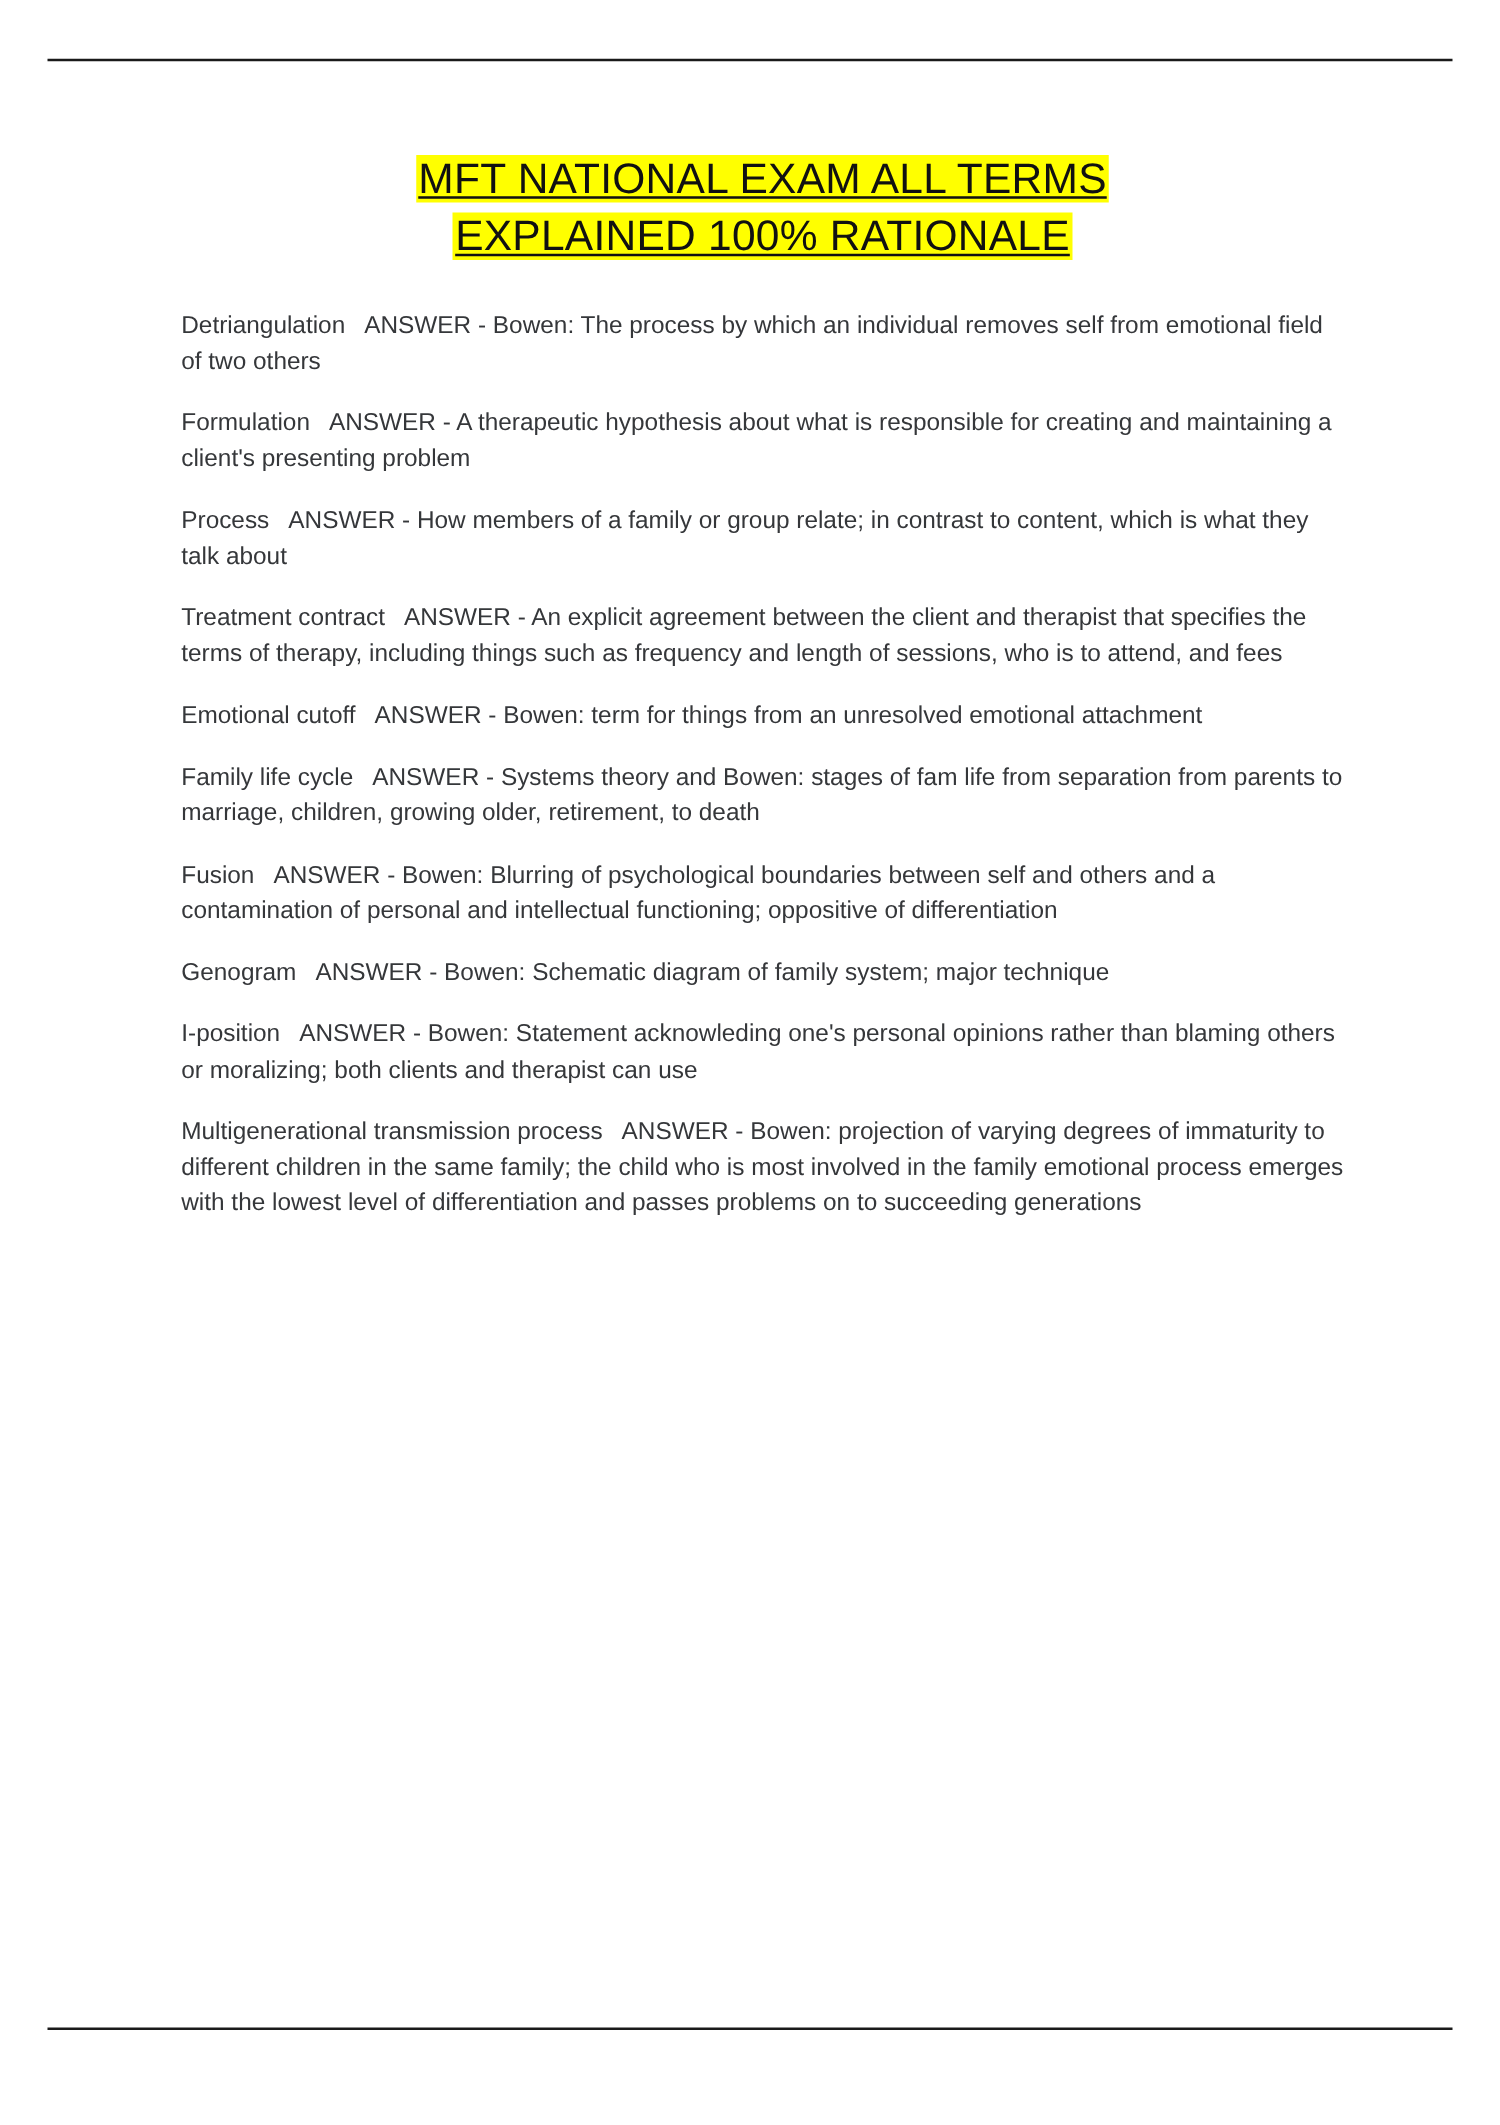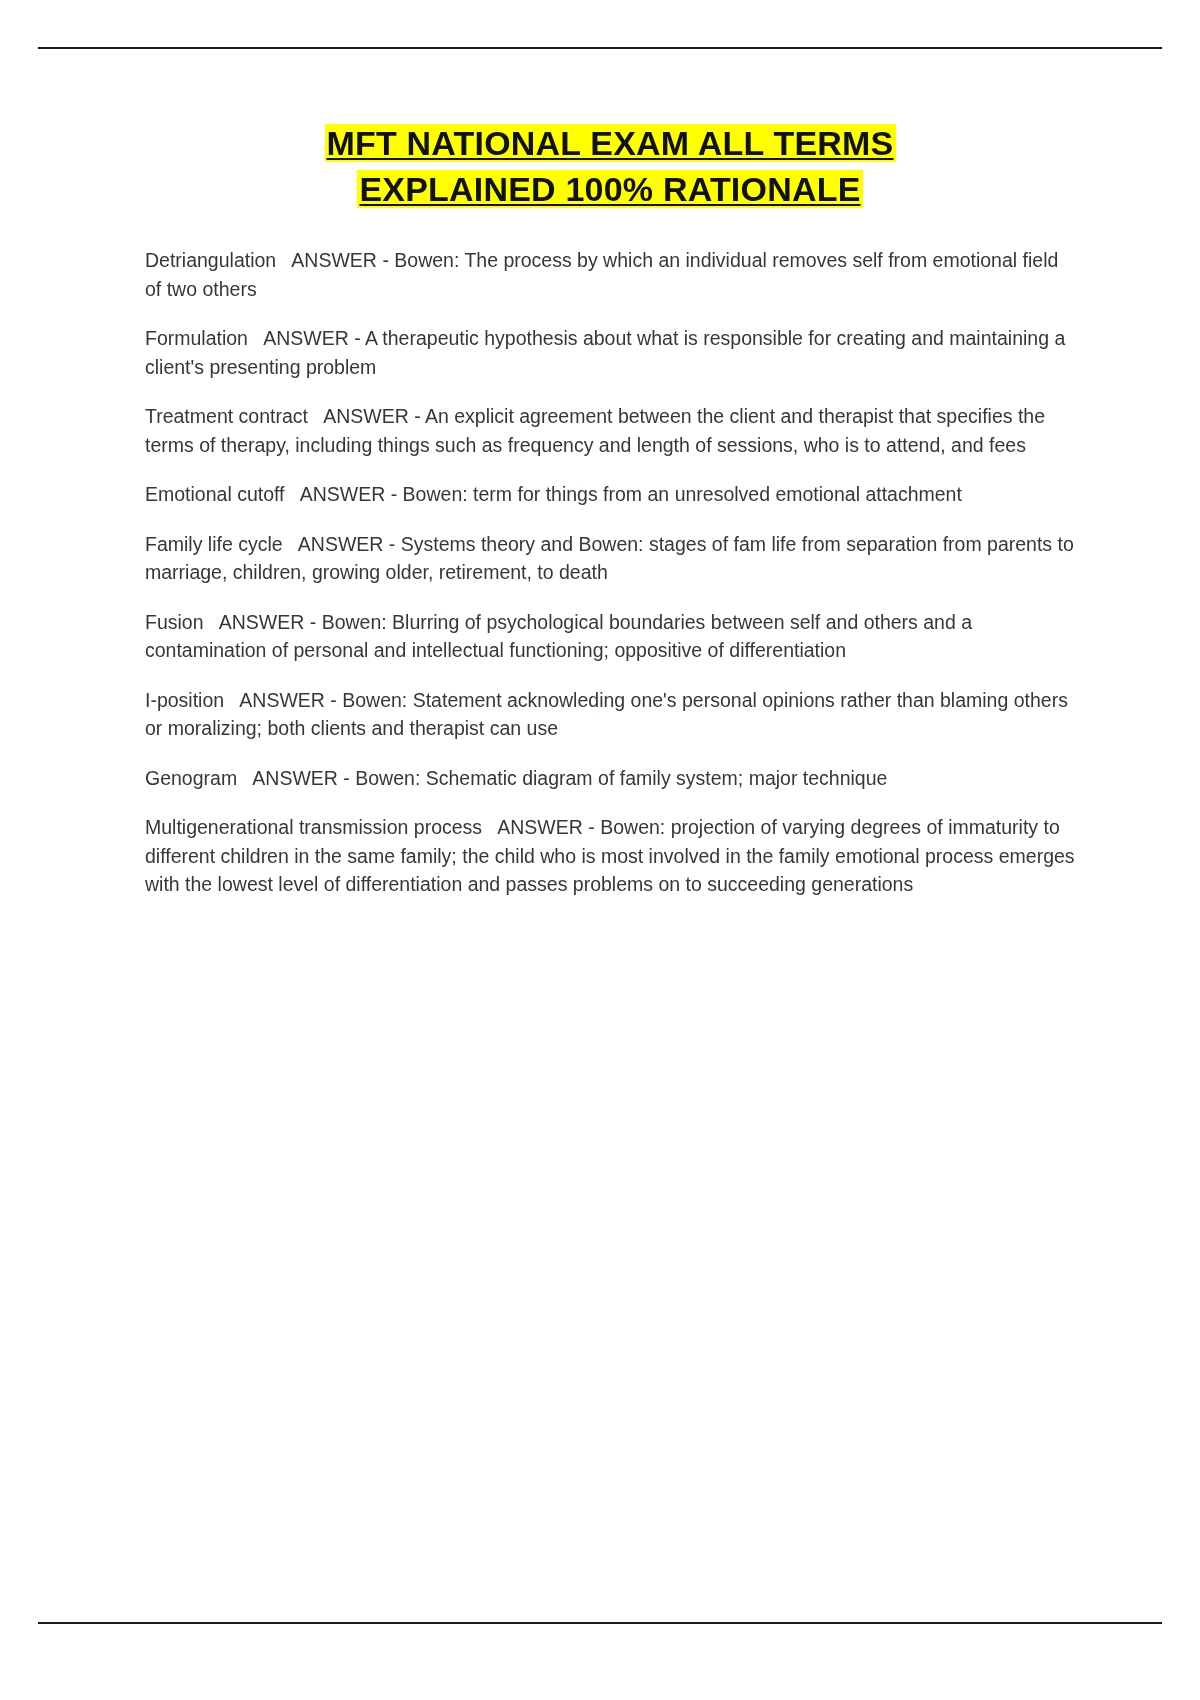--- a/index.html
+++ b/index.html
@@ -37,21 +37,21 @@
     position: absolute;
     left: 145px;
     top: 120px;
     width: 930px;
   }
 
   .doc-title {
     text-align: center;
     font-size: 34px;
     line-height: 46px;
-    font-weight: bold;
+    font-weight: normal;
     color: #111111;
     margin: 0 0 34px 0;
     letter-spacing: 0.2px;
   }
   .doc-title .hl {
     background: #ffff00;
     text-decoration: underline;
     text-decoration-thickness: 2px;
     text-underline-offset: 3px;
     padding: 0 2px;
@@ -97,45 +97,48 @@
     <div class="entries">
 
       <p class="entry">
         <span class="term">Detriangulation</span><span class="sep">   </span><span class="answer-tag">ANSWER</span> <span class="def">- Bowen: The process by which an individual removes self from emotional field of two others</span>
       </p>
 
       <p class="entry">
         <span class="term">Formulation</span><span class="sep">   </span><span class="answer-tag">ANSWER</span> <span class="def">- A therapeutic hypothesis about what is responsible for creating and maintaining a client's presenting problem</span>
       </p>
 
+      <p class="entry">
+        <span class="term">Process</span><span class="sep">   </span><span class="answer-tag">ANSWER</span> <span class="def">- How members of a family or group relate; in contrast to content, which is what they talk about</span>
+      </p>
 
       <p class="entry">
         <span class="term">Treatment contract</span><span class="sep">   </span><span class="answer-tag">ANSWER</span> <span class="def">- An explicit agreement between the client and therapist that specifies the terms of therapy, including things such as frequency and length of sessions, who is to attend, and fees</span>
       </p>
 
 
       <p class="entry">
         <span class="term">Emotional cutoff</span><span class="sep">   </span><span class="answer-tag">ANSWER</span> <span class="def">- Bowen: term for things from an unresolved emotional attachment</span>
       </p>
 
       <p class="entry">
         <span class="term">Family life cycle</span><span class="sep">   </span><span class="answer-tag">ANSWER</span> <span class="def">- Systems theory and Bowen: stages of fam life from separation from parents to marriage, children, growing older, retirement, to death</span>
       </p>
 
 
       <p class="entry">
         <span class="term">Fusion</span><span class="sep">   </span><span class="answer-tag">ANSWER</span> <span class="def">- Bowen: Blurring of psychological boundaries between self and others and a contamination of personal and intellectual functioning; oppositive of differentiation</span>
       </p>
 
       <p class="entry">
-        <span class="term">I-position</span><span class="sep">   </span><span class="answer-tag">ANSWER</span> <span class="def">- Bowen: Statement acknowleding one's personal opinions rather than blaming others or moralizing; both clients and therapist can use</span>
+        <span class="term">Genogram</span><span class="sep">   </span><span class="answer-tag">ANSWER</span> <span class="def">- Bowen: Schematic diagram of family system; major technique</span>
       </p>
 
       <p class="entry">
-        <span class="term">Genogram</span><span class="sep">   </span><span class="answer-tag">ANSWER</span> <span class="def">- Bowen: Schematic diagram of family system; major technique</span>
+        <span class="term">I-position</span><span class="sep">   </span><span class="answer-tag">ANSWER</span> <span class="def">- Bowen: Statement acknowleding one's personal opinions rather than blaming others or moralizing; both clients and therapist can use</span>
       </p>
 
       <p class="entry">
         <span class="term">Multigenerational transmission process</span><span class="sep">   </span><span class="answer-tag">ANSWER</span> <span class="def">- Bowen: projection of varying degrees of immaturity to different children in the same family; the child who is most involved in the family emotional process emerges with the lowest level of differentiation and passes problems on to succeeding generations</span>
       </p>
 
     </div>
   </div>
 </div>
 

